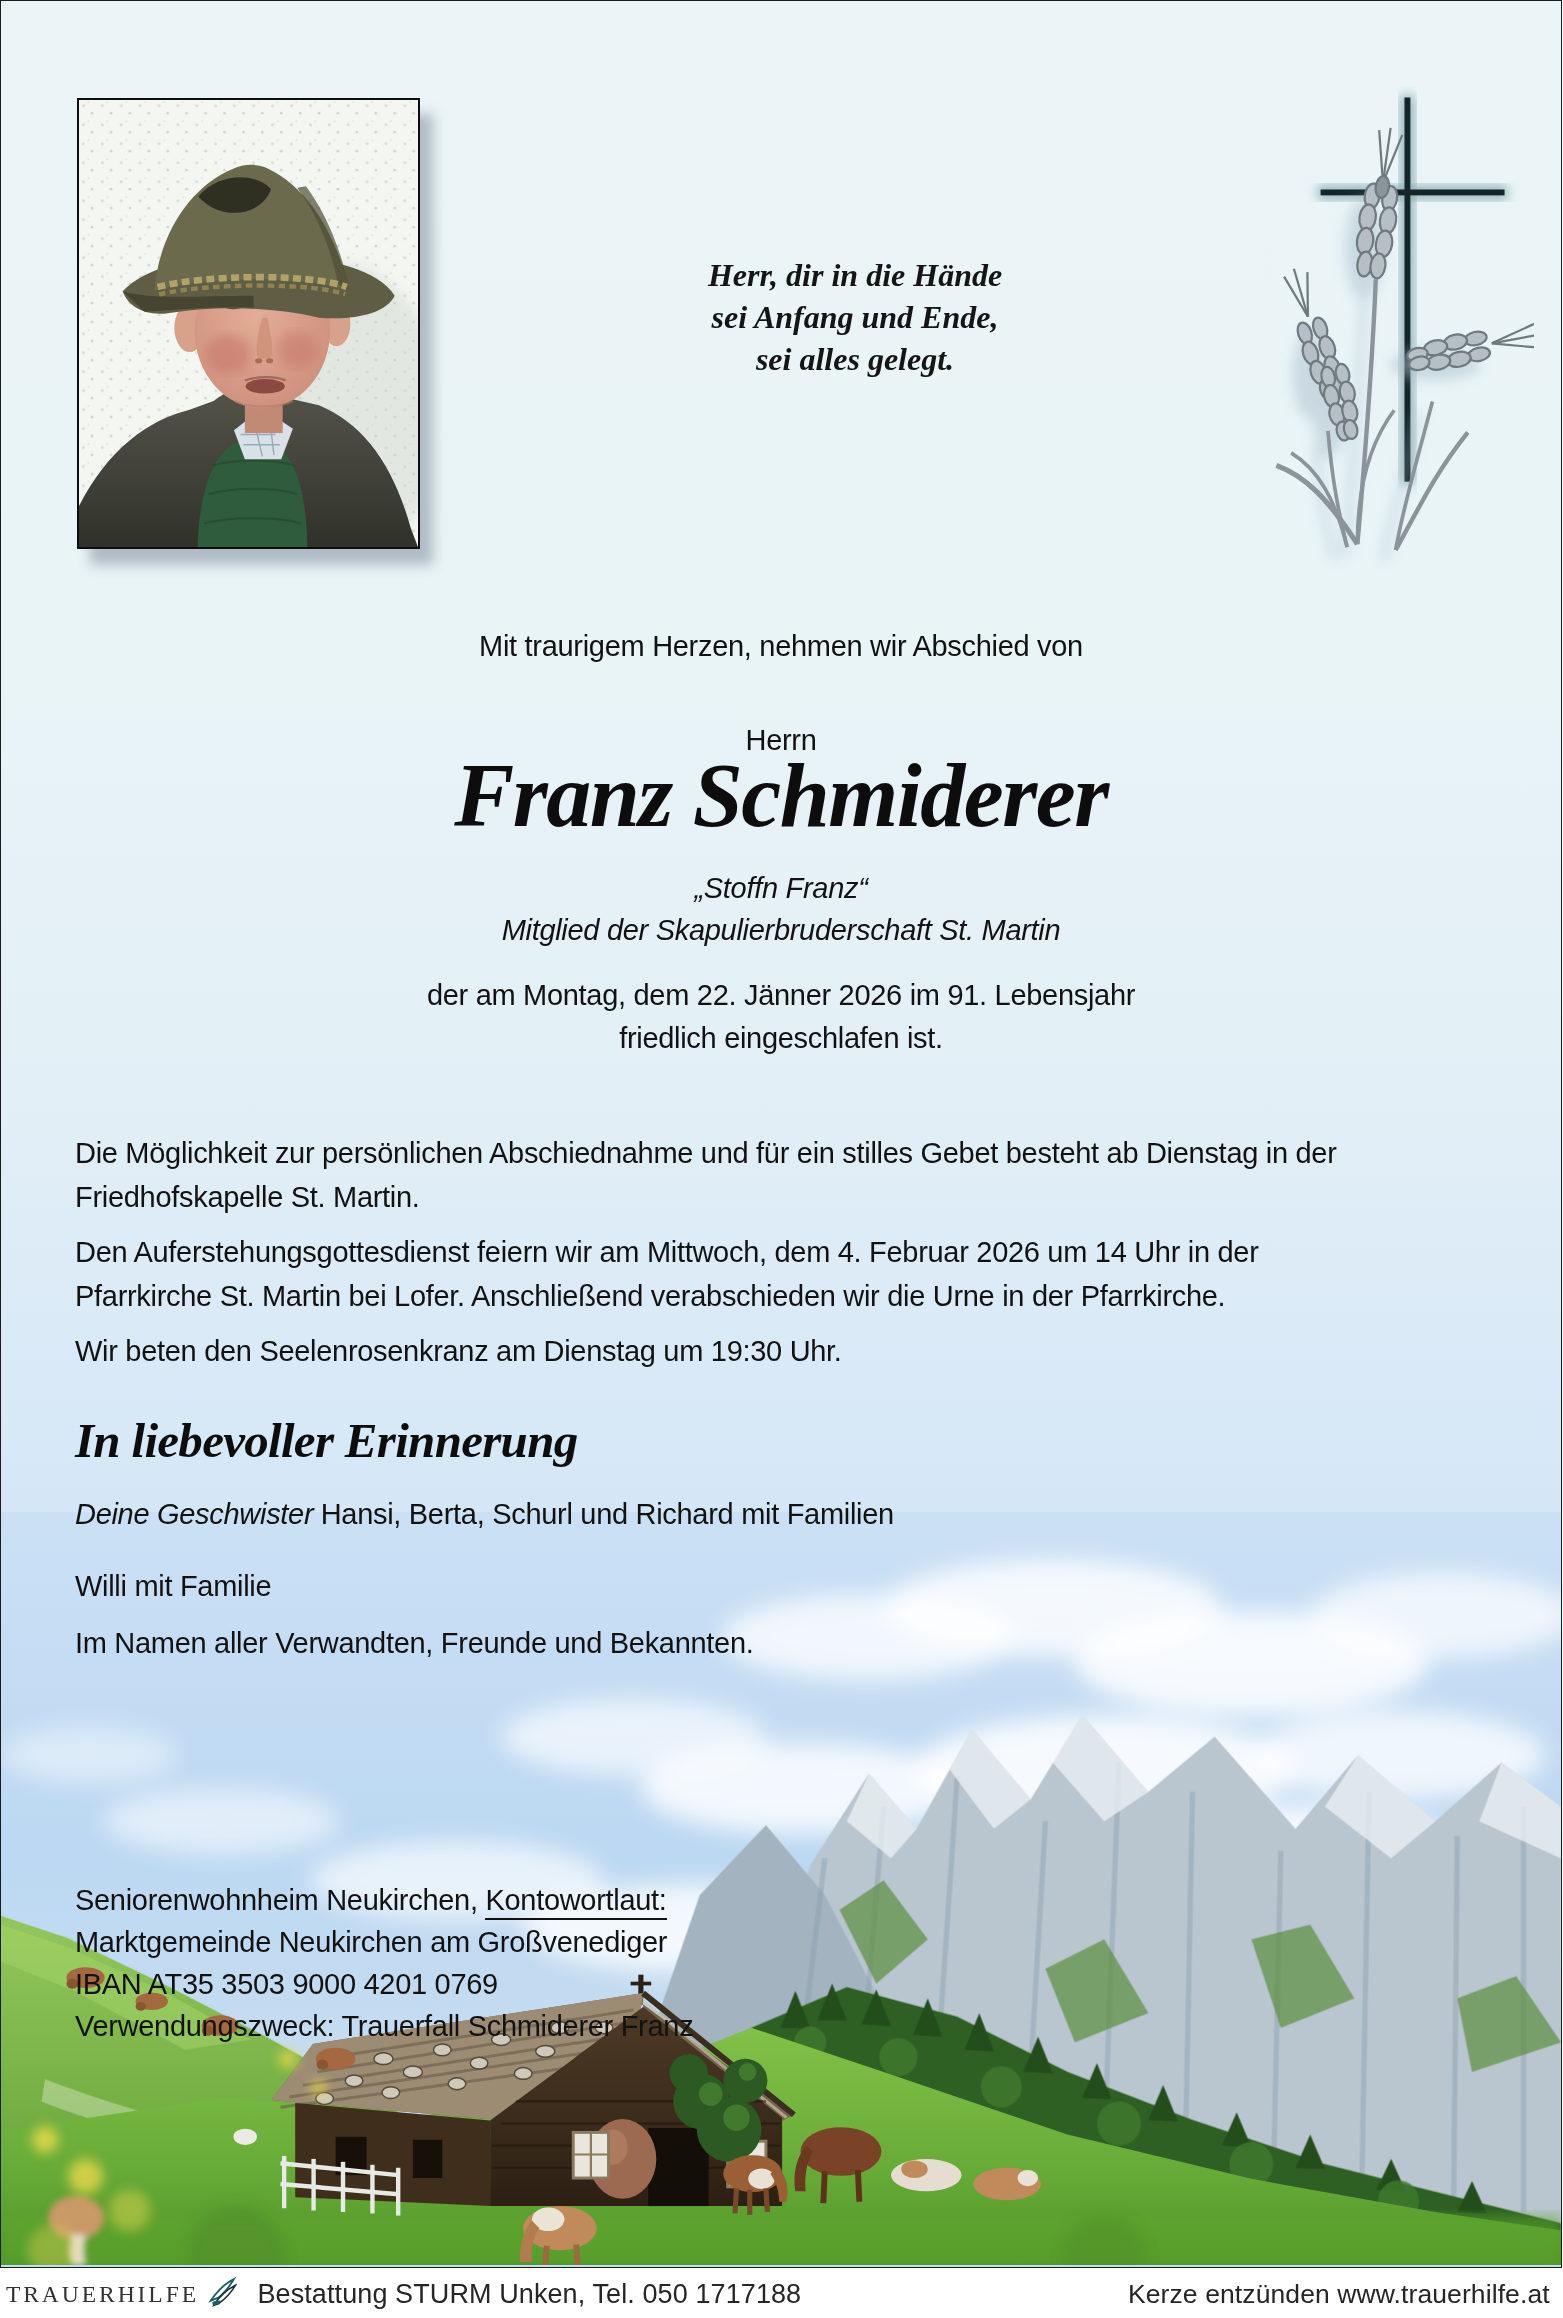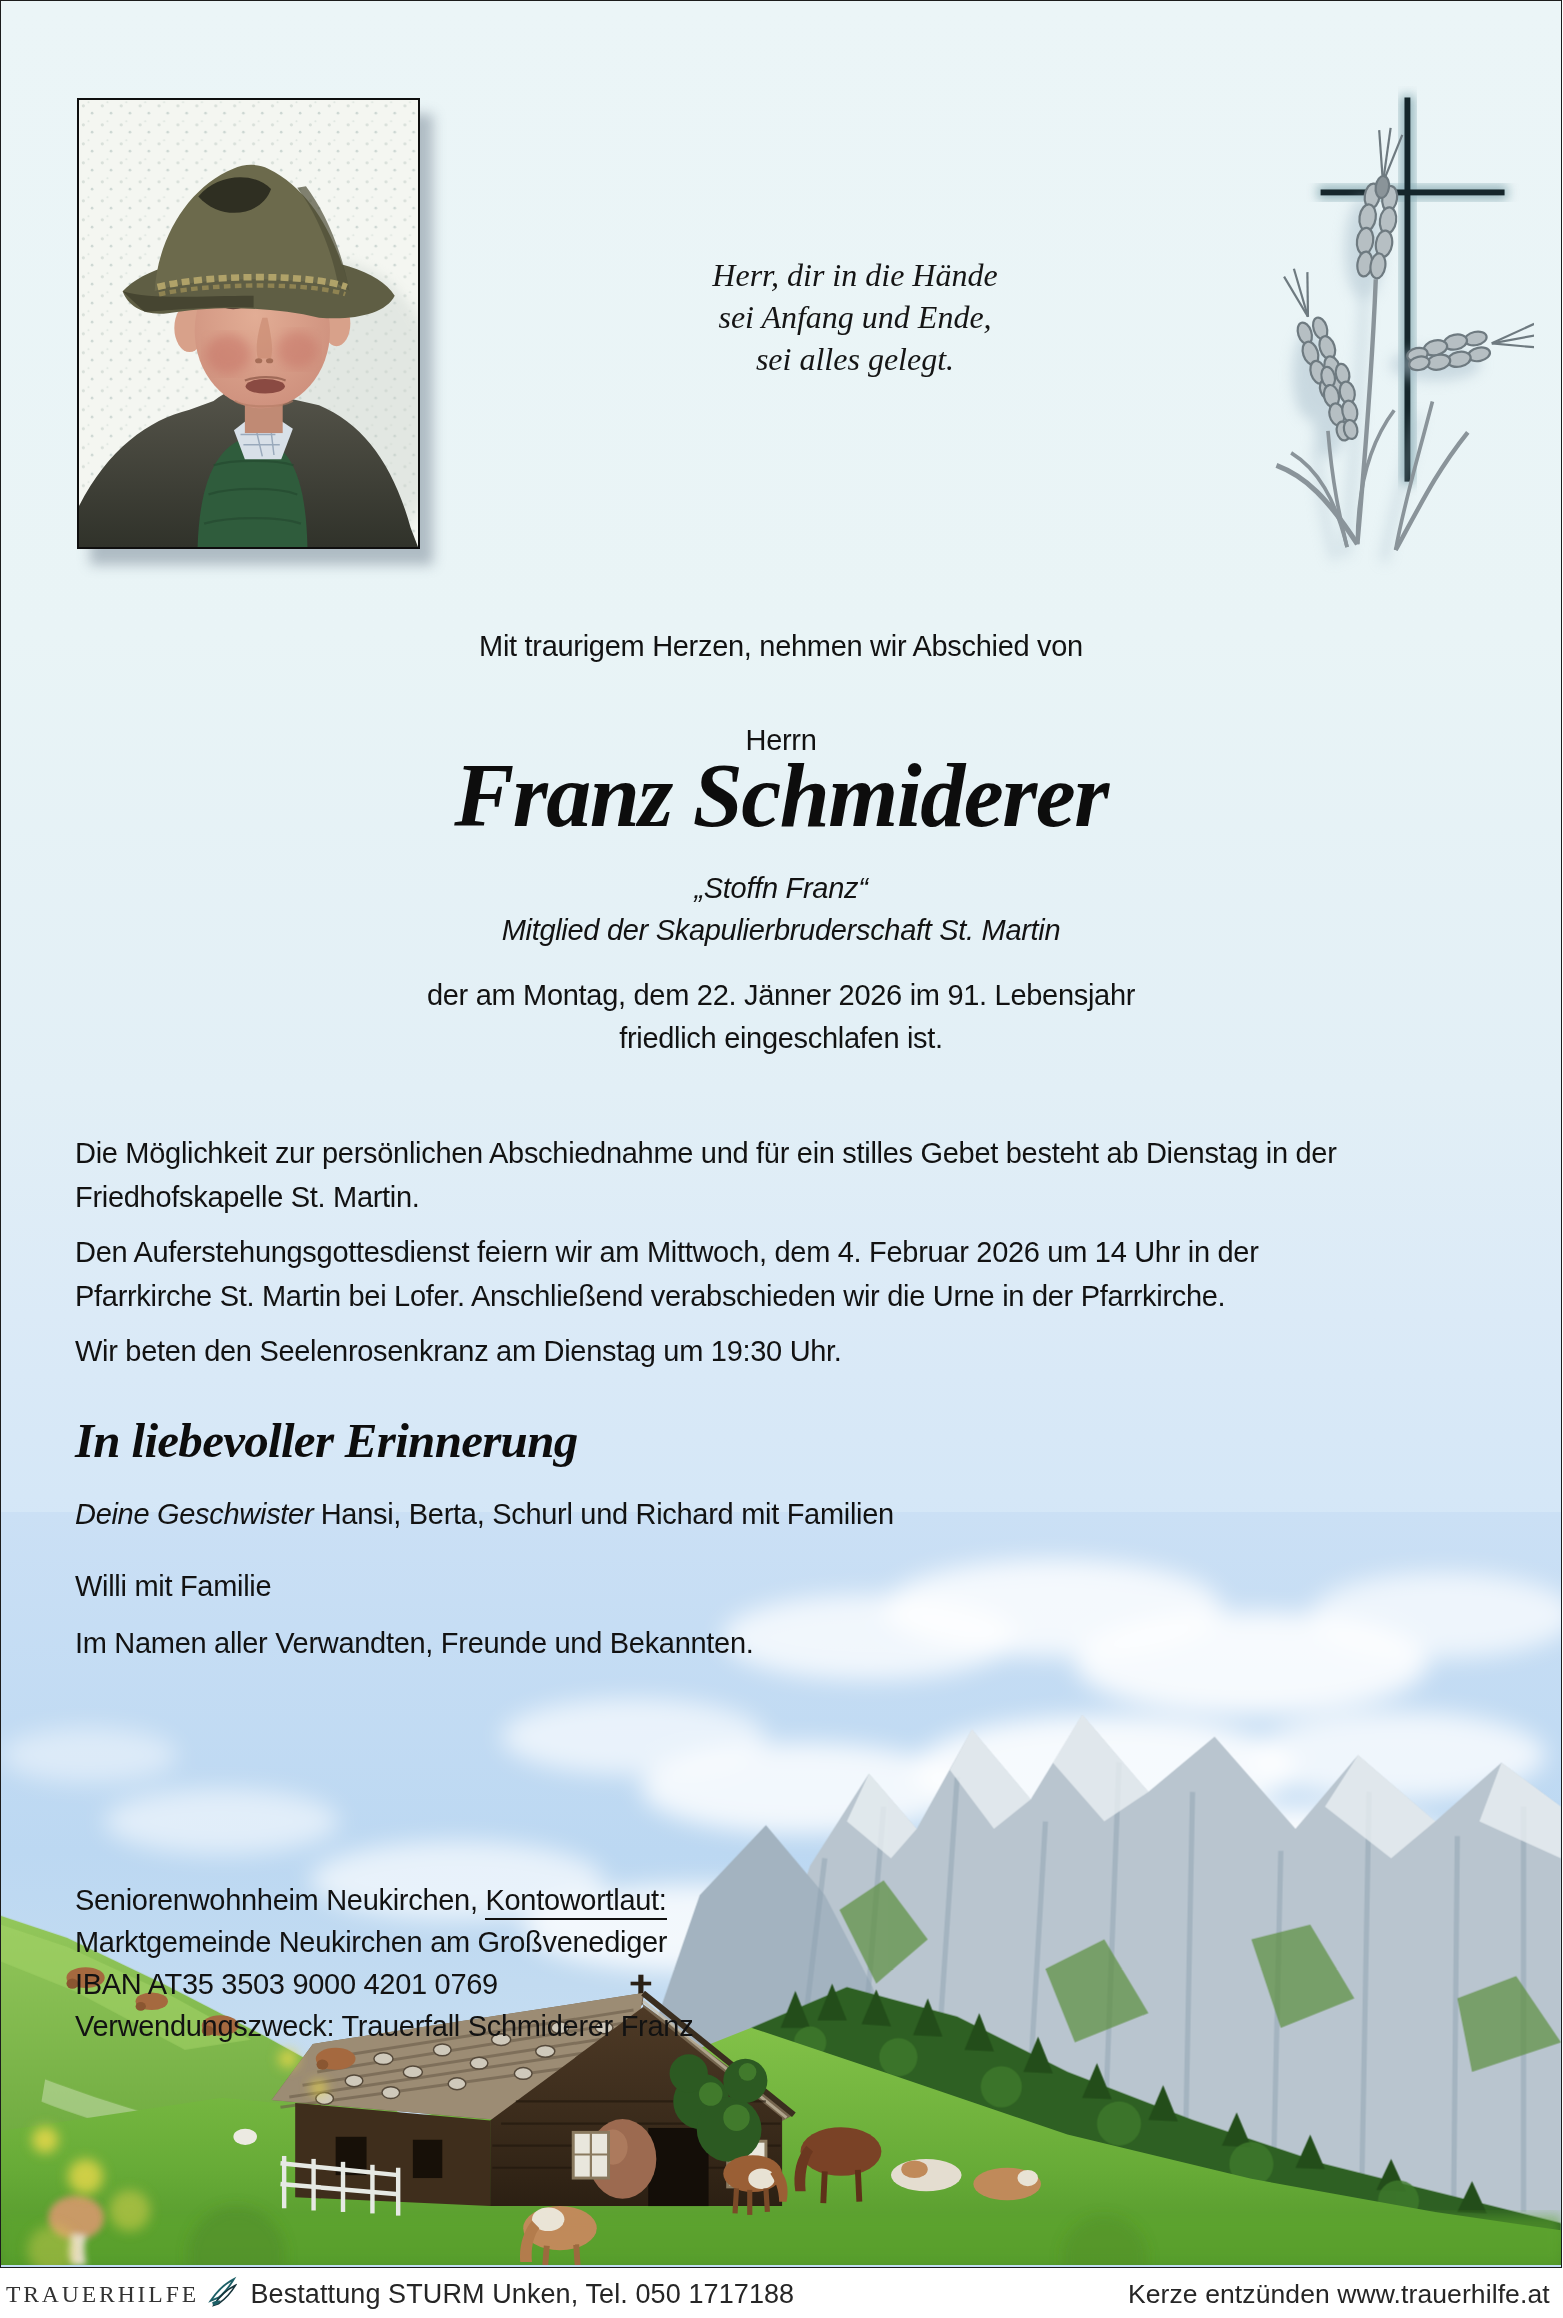--- a/index.html
+++ b/index.html
@@ -4,42 +4,42 @@
 <style>
   html,body{margin:0;padding:0;background:#ffffff;}
   .page{position:relative;width:1563px;height:2319px;background:#ffffff;overflow:hidden;
         font-family:"Liberation Sans",sans-serif;color:#111;}
   
   .card{position:absolute;left:0;top:0;width:1560px;height:2266px;border:1.5px solid #1c1c1c;
         background:linear-gradient(180deg,#ebf5f7 0%,#e9f4f6 28%,#e2eff6 48%,#dbeaf7 58%,#d5e7f7 66%,#cbe0f5 78%,#c3ddf4 100%);}
   .abs{position:absolute;}
   .center{left:0;right:0;text-align:center;}
   .body-text{font-size:29px;letter-spacing:-0.3px;line-height:35px;color:#121212;}
-  .quote-line{font-family:"Liberation Serif",serif;font-style:italic;font-size:32px;color:#151515;}
+  .quote-line{font-family:"Liberation Serif",serif;font-style:italic;font-size:32px;color:#151515;font-weight:bold;}
   .name{font-family:"Liberation Serif",serif;font-style:italic;font-weight:bold;
         font-size:90px;letter-spacing:-1.5px;color:#0d0d0d;}
   .heading{font-family:"Liberation Serif",serif;font-style:italic;font-weight:bold;
         font-size:49px;letter-spacing:-0.7px;color:#0d0d0d;}
   .italic-sans{font-style:italic;}
   .left-block{left:74px;}
   .underline{border-bottom:2.2px solid #111;padding-bottom:2.2px;}
   
   .photo{position:absolute;left:76px;top:97px;width:343px;height:451px;background:#f4f6f1;
          border:2.9px solid #0e0e0e;box-sizing:border-box;
          box-shadow:13.3px 16px 11.8px rgba(105,120,135,0.45);}
   .photo svg{display:block;width:100%;height:100%;}
   
   .crossart{position:absolute;left:1246px;top:85px;width:287px;height:700px;}
   
   .landscape{position:absolute;left:0;top:1511px;width:1560px;height:753px;}
   
   .footer{position:absolute;left:0;top:2269px;width:1563px;height:50px;background:#ffffff;
           display:flex;align-items:center;}
   .brand{font-family:"Liberation Serif",serif;font-size:23.6px;letter-spacing:2.9px;color:#333;margin-left:5.9px;}
-  .funeral-home{font-size:27px;letter-spacing:0.1px;color:#262626;margin-left:13px;}
+  .funeral-home{font-size:27px;letter-spacing:0.1px;color:#262626;margin-left:20px;}
   .candle{margin-left:auto;margin-right:13.3px;font-size:26.5px;letter-spacing:0.1px;color:#262626;}
   .dove{width:31px;height:35px;margin-left:7.4px;margin-top:-5.9px;}
 </style>
 </head>
 <body>
 
 <div class="page">
   <div class="card">
 
     <svg class="landscape" viewBox="0 0 2121 1022" preserveAspectRatio="none">

